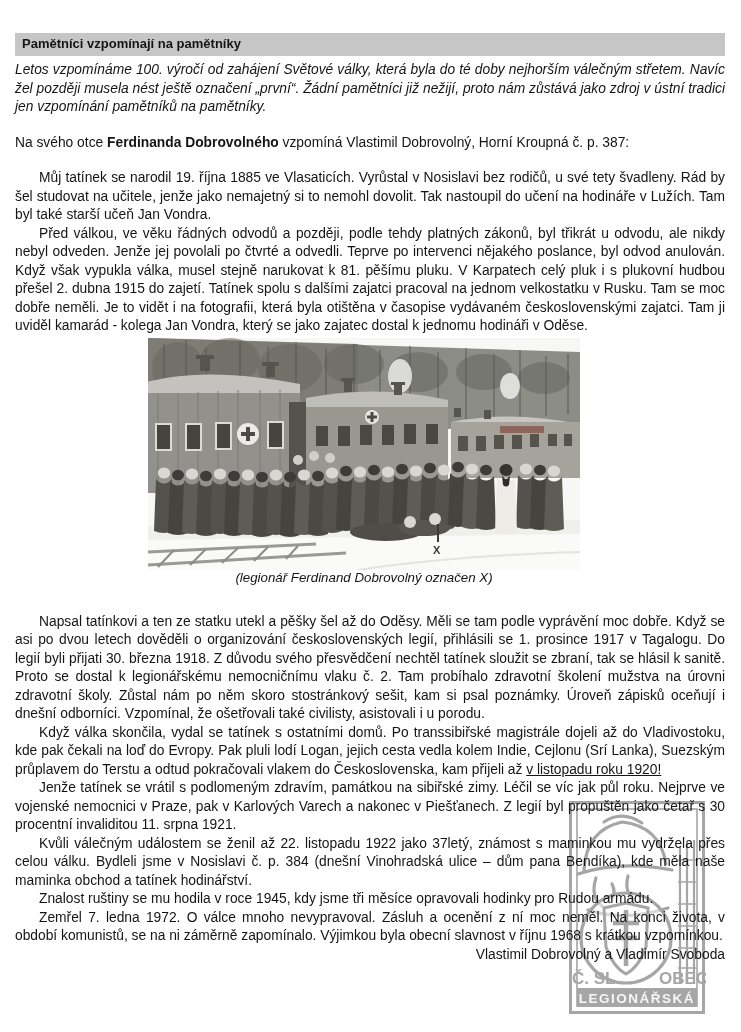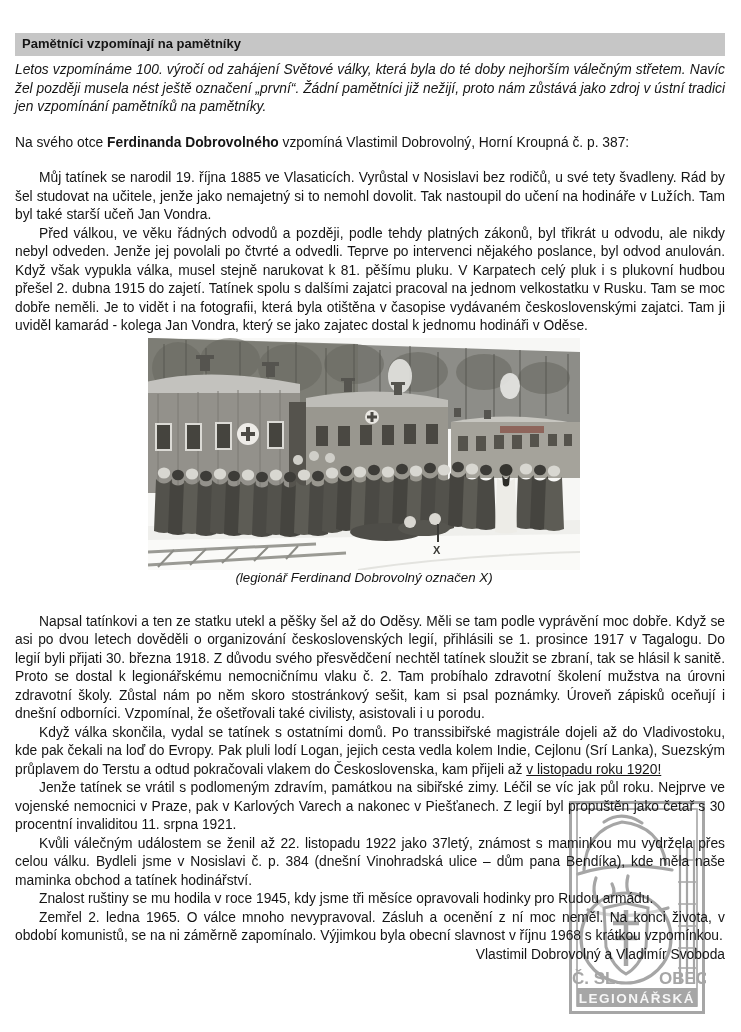--- a/index.html
+++ b/index.html
@@ -258,18 +258,18 @@
       </figcaption>
     </figure>
 
     <p class="body-p after-photo">Napsal tatínkovi a ten ze statku utekl a pěšky šel až do Oděsy. Měli se tam podle vyprávění moc dobře. Když se asi po dvou letech dověděli o organizování československých legií, přihlásili se 1. prosince 1917 v Tagalogu. Do legií byli přijati 30. března 1918. Z důvodu svého přesvědčení nechtěl tatínek sloužit se zbraní, tak se hlásil k sanitě. Proto se dostal k legionářskému nemocničnímu vlaku č. 2. Tam probíhalo zdravotní školení mužstva na úrovni zdravotní školy. Zůstal nám po něm skoro stostránkový sešit, kam si psal poznámky. Úroveň zápisků oceňují i dnešní odborníci. Vzpomínal, že ošetřovali také civilisty, asistovali i u porodu.</p>
 
     <p class="body-p"><span>Když válka skončila, vydal se tatínek s ostatními domů. Po transsibiřské magistrále dojeli až do Vladivostoku, kde pak čekali na loď do Evropy. Pak pluli lodí Logan, jejich cesta vedla kolem Indie, Cejlonu (Srí Lanka), Suezským průplavem do Terstu a odtud pokračovali vlakem do Československa, kam přijeli až </span><span class="u">v listopadu roku 1920!</span></p>
 
     <p class="body-p">Jenže tatínek se vrátil s podlomeným zdravím, památkou na sibiřské zimy. Léčil se víc jak půl roku. Nejprve ve vojenské nemocnici v Praze, pak v Karlových Varech a nakonec v Piešťanech. Z legií byl propuštěn jako četař s 30 procentní invaliditou 11. srpna 1921.</p>
     <p class="body-p">Kvůli válečným událostem se ženil až 22. listopadu 1922 jako 37letý, známost s maminkou mu vydržela přes celou válku. Bydleli jsme v Nosislavi č. p. 384 (dnešní Vinohradská ulice – dům pana Bendíka), kde měla naše maminka obchod a tatínek hodinářství.</p>
     <p class="body-p">Znalost ruštiny se mu hodila v roce 1945, kdy jsme tři měsíce opravovali hodinky pro Rudou armádu.</p>
-    <p class="body-p">Zemřel 2. ledna 1965. O válce mnoho nevypravoval. Zásluh a ocenění z ní moc neměl. Na konci života, v období komunistů, se na ni záměrně zapomínalo. Výjimkou byla obecní slavnost v říjnu 1968 s krátkou vzpomínkou.</p>
+    <p class="body-p">Zemřel 7. ledna 1972. O válce mnoho nevypravoval. Zásluh a ocenění z ní moc neměl. Na konci života, v období komunistů, se na ni záměrně zapomínalo. Výjimkou byla obecní slavnost v říjnu 1968 s krátkou vzpomínkou.</p>
 
     <p class="signature">Vlastimil Dobrovolný a Vladimír Svoboda</p>
 
   </div>
 </div>
 
 </body></html>

